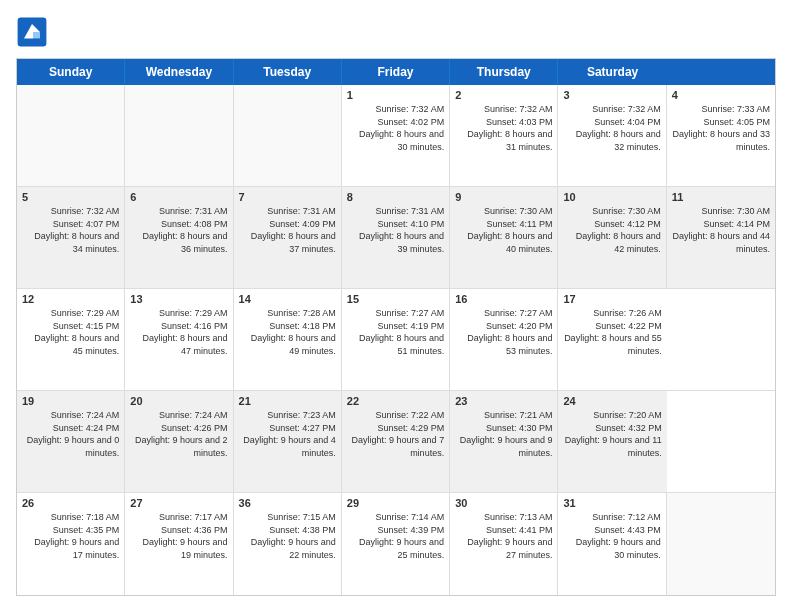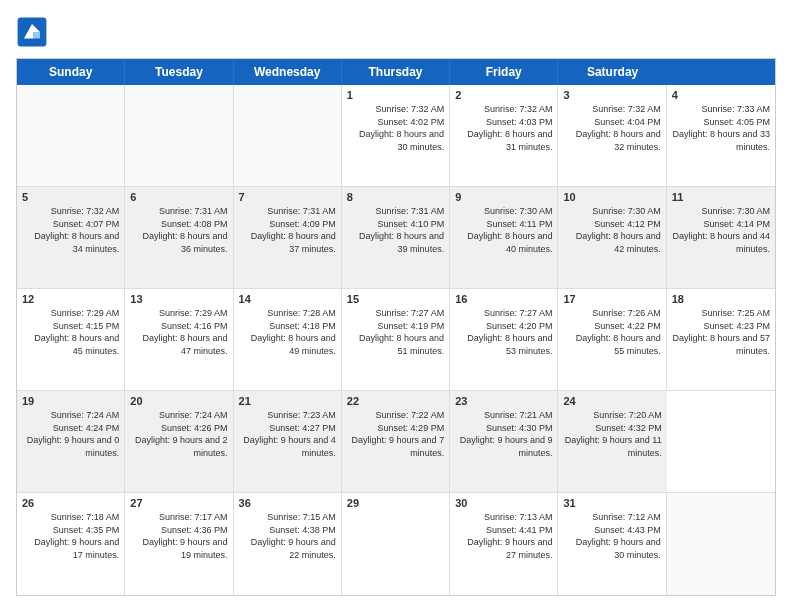--- a/index.html
+++ b/index.html
@@ -124,24 +124,24 @@
     </div>
     <div class="title-area">
       <div class="month-title"></div>
       <div class="subtitle"></div>
     </div>
   </div>
 
   <div class="calendar">
     <div class="cal-header">
     <div class="cal-header-cell">Sunday</div>
+        <div class="cal-header-cell">Wednesday</div>
         <div class="cal-header-cell">Tuesday</div>
-        <div class="cal-header-cell">Wednesday</div>
+        <div class="cal-header-cell">Friday</div>
         <div class="cal-header-cell">Thursday</div>
-        <div class="cal-header-cell">Friday</div>
         <div class="cal-header-cell">Saturday</div>
       </div>
     <div class="cal-body">
     <div class="cal-week">
           <div class="cal-cell empty"></div>
           <div class="cal-cell empty"></div>
           <div class="cal-cell empty"></div>
           <div class="cal-cell">
             <div class="day-number">1</div>
             <div class="cell-info">Sunrise: 7:32 AM
@@ -258,27 +258,20 @@
 Daylight: 8 hours
 and 53 minutes.</div>
           </div>
           <div class="cal-cell">
             <div class="day-number">17</div>
             <div class="cell-info">Sunrise: 7:26 AM
 Sunset: 4:22 PM
 Daylight: 8 hours
 and 55 minutes.</div>
           </div>
-          <div class="cal-cell">
-            <div class="day-number">18</div>
-            <div class="cell-info">Sunrise: 7:25 AM
-Sunset: 4:23 PM
-Daylight: 8 hours
-and 57 minutes.</div>
-          </div>
         </div>
         <div class="cal-week">
           <div class="cal-cell shaded">
             <div class="day-number">19</div>
             <div class="cell-info">Sunrise: 7:24 AM
 Sunset: 4:24 PM
 Daylight: 9 hours
 and 0 minutes.</div>
           </div>
           <div class="cal-cell shaded">
@@ -334,20 +327,24 @@
           </div>
           <div class="cal-cell">
             <div class="day-number">36</div>
             <div class="cell-info">Sunrise: 7:15 AM
 Sunset: 4:38 PM
 Daylight: 9 hours
 and 22 minutes.</div>
           </div>
           <div class="cal-cell">
             <div class="day-number">29</div>
+            <div class="cell-info">Sunrise: 7:14 AM
+Sunset: 4:39 PM
+Daylight: 9 hours
+and 25 minutes.</div>
           </div>
           <div class="cal-cell">
             <div class="day-number">30</div>
             <div class="cell-info">Sunrise: 7:13 AM
 Sunset: 4:41 PM
 Daylight: 9 hours
 and 27 minutes.</div>
           </div>
           <div class="cal-cell">
             <div class="day-number">31</div>

